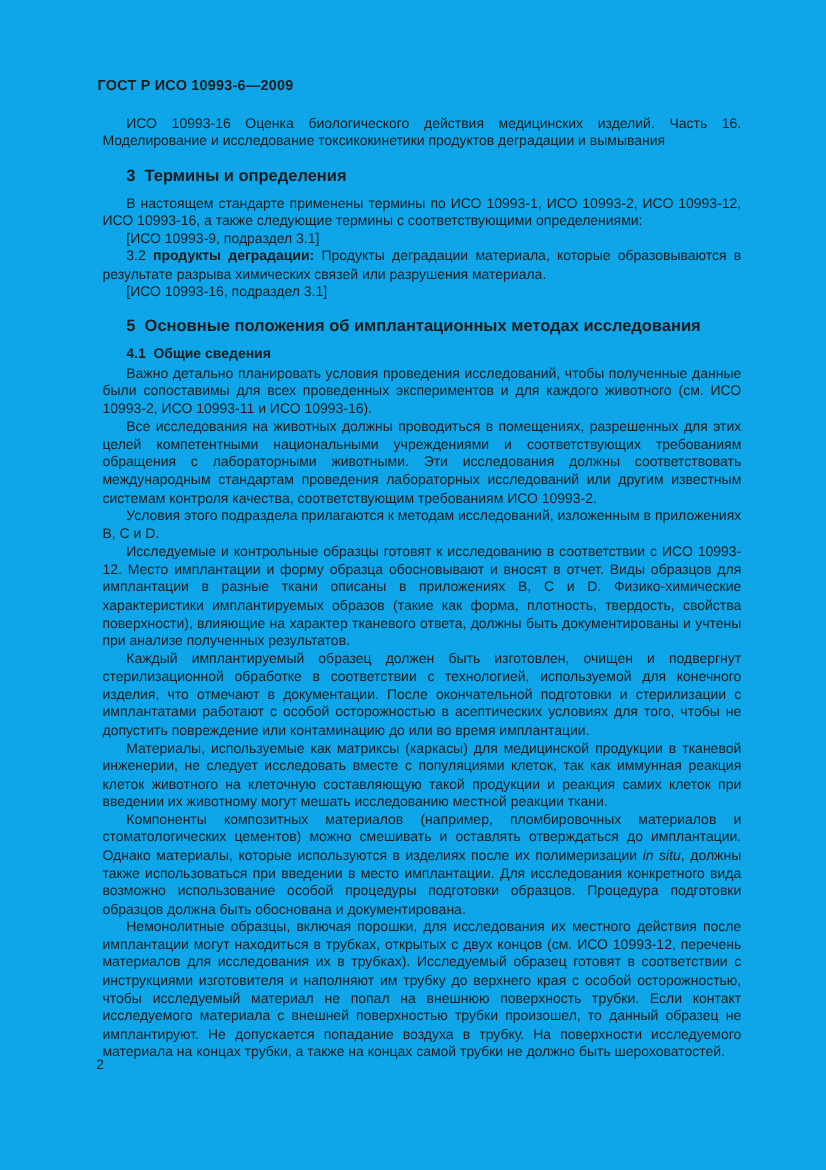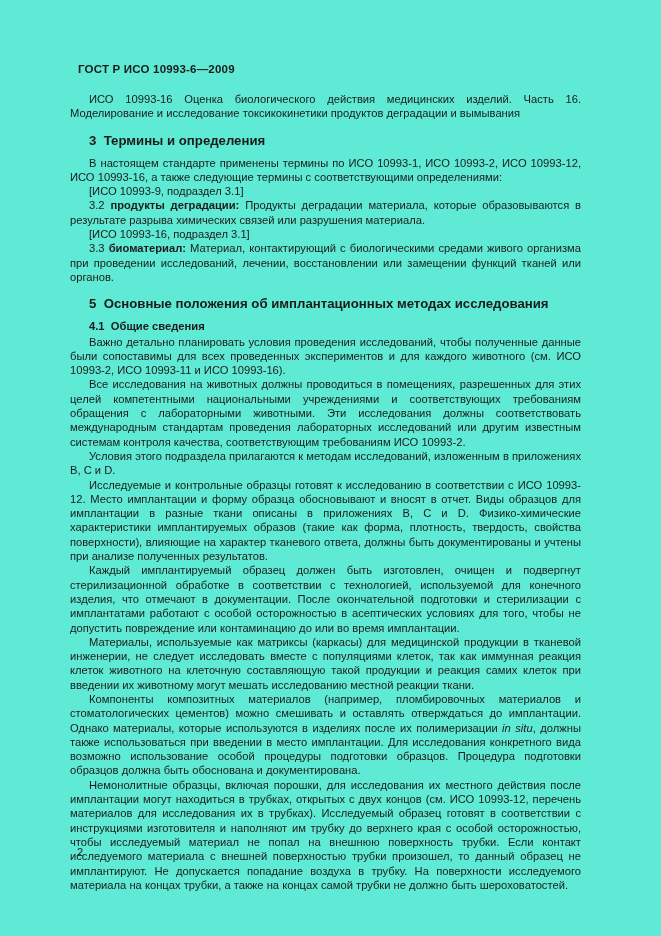--- a/index.html
+++ b/index.html
@@ -4,37 +4,37 @@
 <style>
   html, body {
     margin: 0;
     padding: 0;
     background: #ffffff;
   }
   .page {
     position: relative;
     width: 661px;
     height: 936px;
-    background: #5eead4;
+    background: #0ea5e9;
     font-family: "Liberation Sans", sans-serif;
     color: #1b1b1b;
     overflow: hidden;
   }
   .doc-header {
     position: absolute;
     left: 78px;
     top: 63px;
     font-size: 11.5px;
     font-weight: bold;
     letter-spacing: 0.2px;
     white-space: nowrap;
   }
   .doc-body {
     position: absolute;
-    left: 70px;
+    left: 82px;
     top: 92px;
     width: 511px;
   }
   .para {
     font-size: 11.2px;
     line-height: 14.3px;
     text-align: justify;
     text-indent: 19px;
     margin: 0;
   }
@@ -68,21 +68,20 @@
 <div class="page">
   <div class="doc-header">ГОСТ Р ИСО 10993-6—2009</div>
 
   <div class="doc-body">
       <div class="para"><span>ИСО 10993-16  Оценка биологического действия медицинских изделий. Часть 16.  Моделирование и исследование токсикокинетики продуктов деградации и вымывания</span></div>
       <div class="h1"><span>3  Термины и определения</span></div>
       <div class="para"><span>В настоящем стандарте применены термины по ИСО 10993-1, ИСО 10993-2, ИСО 10993-12, ИСО 10993-16, а также следующие термины с соответствующими определениями:</span></div>
       <div class="para"><span>[ИСО 10993-9, подраздел 3.1]</span></div>
       <div class="para"><span>3.2 </span><span class="b">продукты деградации:</span><span> Продукты деградации материала, которые образовываются в результате разрыва химических связей или разрушения материала.</span></div>
       <div class="para"><span>[ИСО 10993-16, подраздел 3.1]</span></div>
-      <div class="para"><span>3.3 </span><span class="b">биоматериал:</span><span> Материал, контактирующий с биологическими средами живого организма при проведении исследований, лечении, восстановлении или замещении функций тканей или органов.</span></div>
       <div class="h1"><span>5  Основные положения об имплантационных методах исследования</span></div>
       <div class="h2"><span>4.1  Общие сведения</span></div>
       <div class="para"><span>Важно детально планировать условия проведения исследований, чтобы полученные данные были сопоставимы для всех проведенных экспериментов и для каждого животного (см. ИСО 10993-2, ИСО 10993-11 и ИСО 10993-16).</span></div>
       <div class="para"><span>Все исследования на животных должны проводиться в помещениях, разрешенных для этих целей компетентными национальными учреждениями и соответствующих требованиям обращения с лабораторными животными. Эти исследования должны соответствовать международным стандартам проведения лабораторных исследований или другим известным системам контроля качества, соответствующим требованиям ИСО 10993-2.</span></div>
       <div class="para"><span>Условия этого подраздела прилагаются к методам исследований, изложенным в приложениях В, С и D.</span></div>
       <div class="para"><span>Исследуемые и контрольные образцы готовят к исследованию в соответствии с ИСО 10993-12. Место имплантации и форму образца обосновывают и вносят в отчет. Виды образцов для имплантации в разные ткани описаны в приложениях В, С и D. Физико-химические характеристики имплантируемых образов (такие как форма, плотность, твердость, свойства поверхности), влияющие на характер тканевого ответа, должны быть документированы и учтены при анализе полученных результатов.</span></div>
       <div class="para"><span>Каждый имплантируемый образец должен быть изготовлен, очищен и подвергнут стерилизационной обработке в соответствии с технологией, используемой для конечного изделия, что отмечают в документации. После окончательной подготовки и стерилизации с имплантатами работают с особой осторожностью в асептических условиях для того, чтобы не допустить повреждение или контаминацию до или во время имплантации.</span></div>
       <div class="para"><span>Материалы, используемые как матриксы (каркасы) для медицинской продукции в тканевой инженерии, не следует исследовать вместе с популяциями клеток, так как иммунная реакция клеток животного на клеточную составляющую такой продукции и реакция самих клеток при введении их животному могут мешать исследованию местной реакции ткани.</span></div>
       <div class="para"><span>Компоненты композитных материалов (например, пломбировочных материалов и стоматологических цементов) можно смешивать и оставлять отверждаться до имплантации. Однако материалы, которые используются в изделиях после их полимеризации </span><span class="i">in situ</span><span>, должны также использоваться при введении в место имплантации. Для исследования конкретного вида возможно использование особой процедуры подготовки образцов. Процедура подготовки образцов должна быть обоснована и документирована.</span></div>
       <div class="para"><span>Немонолитные образцы, включая порошки, для исследования их местного действия после имплантации могут находиться в трубках, открытых с двух концов (см. ИСО 10993-12, перечень материалов для исследования их в трубках). Исследуемый образец готовят в соответствии с инструкциями изготовителя и наполняют им трубку до верхнего края с особой осторожностью, чтобы исследуемый материал не попал на внешнюю поверхность трубки. Если контакт исследуемого материала с внешней поверхностью трубки произошел, то данный образец не имплантируют. Не допускается попадание воздуха в трубку. На поверхности исследуемого материала на концах трубки, а также на концах самой трубки не должно быть шероховатостей.</span></div>

